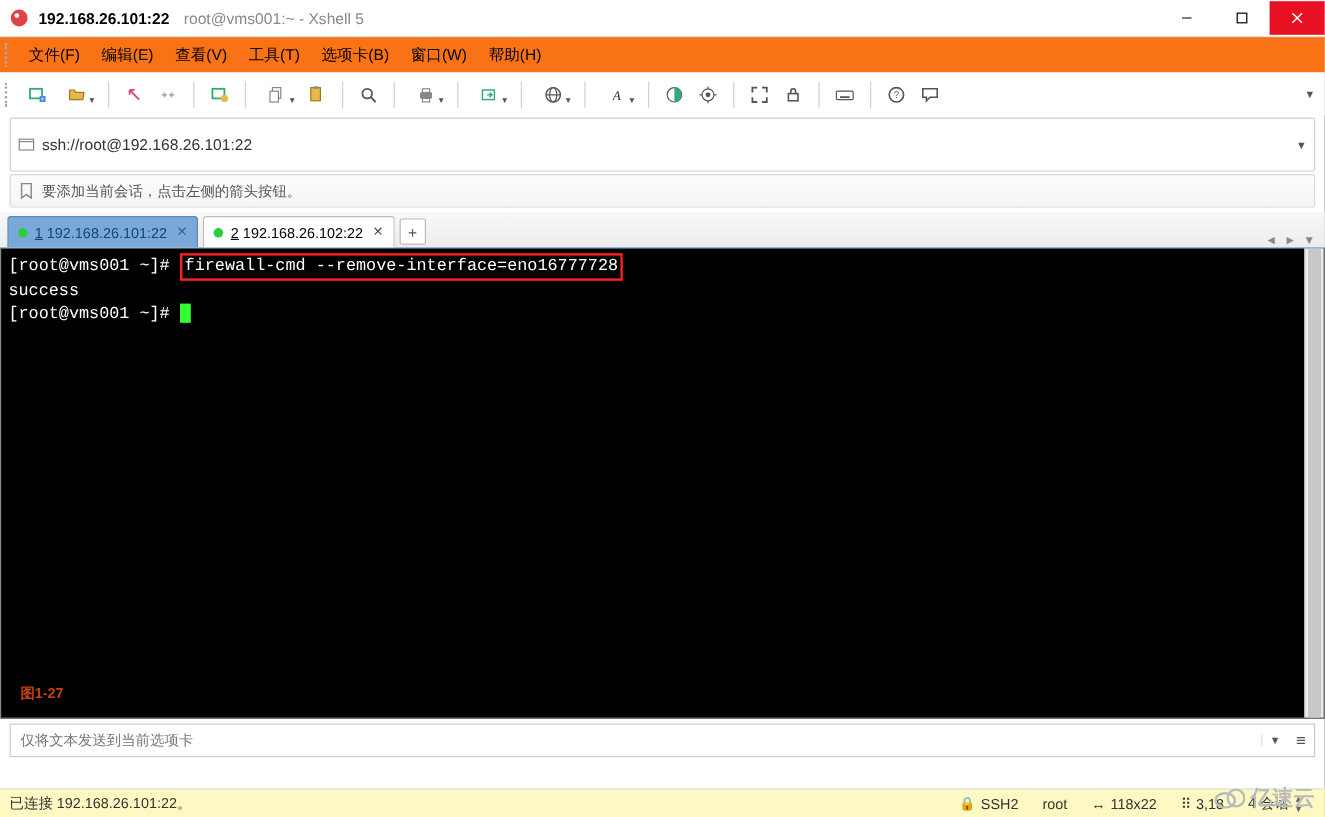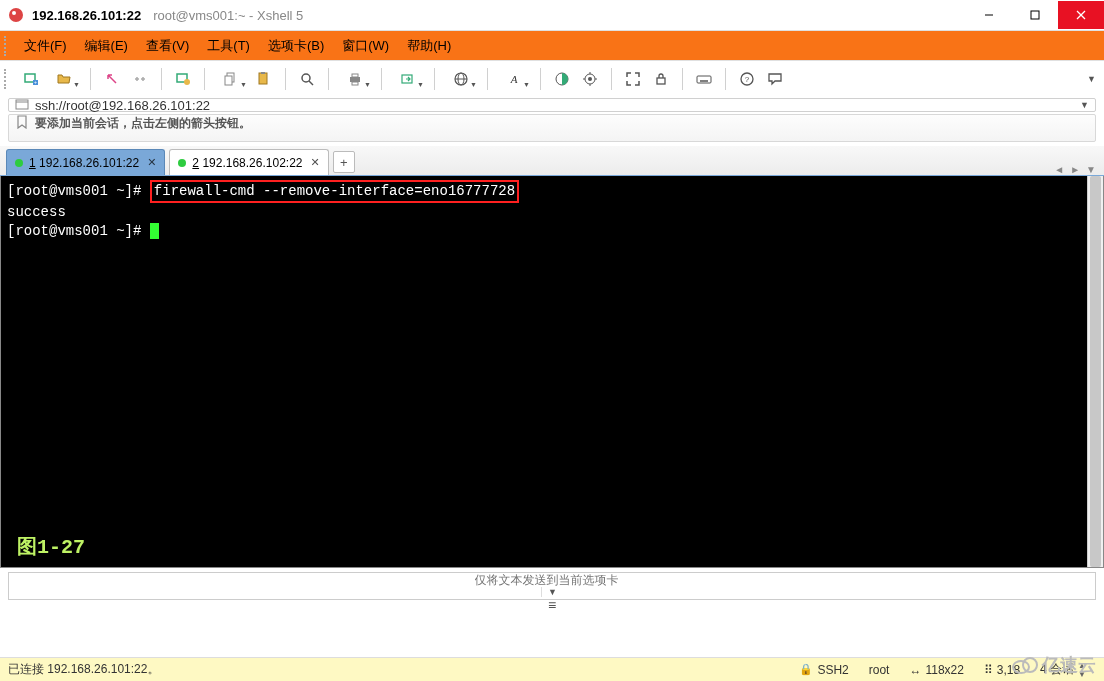--- a/index.html
+++ b/index.html
@@ -20,50 +20,50 @@
 
 .toolbar { height: 36px; background: #fff; border-top: 1px solid #e0e0e0; display: flex; align-items: center; padding-left: 4px; gap: 4px; }
 .toolbar .tb-group { display: flex; align-items: center; gap: 2px; }
 .toolbar .sep { width: 1px; height: 22px; background: #d0d0d0; margin: 0 4px; }
 .tb-btn { width: 26px; height: 26px; display: flex; align-items: center; justify-content: center; cursor: pointer; border-radius: 2px; position: relative; }
 .tb-btn.with-arrow { width: 36px; }
 .tb-btn .arrow { position: absolute; right: 2px; bottom: 4px; font-size: 7px; color: #555; }
 .tb-btn svg { width: 16px; height: 16px; }
 .tb-end { margin-left: auto; padding-right: 8px; color: #555; font-size: 9px; }
 
-.addressbar { height: 14px; background: #fff; border: 1px solid #d0d0d0; margin: 2px 8px; display: flex; align-items: center; padding: 0 6px; border-radius: 2px; }
+.addressbar { height: 45px; background: #fff; border: 1px solid #d0d0d0; margin: 2px 8px; display: flex; align-items: center; padding: 0 6px; border-radius: 2px; }
 .addressbar .addr-icon { width: 14px; height: 14px; margin-right: 6px; color:#666; }
 .addressbar .addr-text { color: #333; font-size: 13px; flex: 1; }
 .addressbar .addr-drop { color: #555; font-size: 9px; }
 
-.infobar { height: 28px; background: linear-gradient(#fdfdfd,#f4f4f4); border: 1px solid #d8d8d8; margin: 2px 8px 4px 8px; display: flex; align-items: flex-start; padding: 0 6px; font-size: 12px; color: #555; border-radius: 2px; font-weight: bold; }
+.infobar { height: 28px; background: linear-gradient(#fdfdfd,#f4f4f4); border: 1px solid #d8d8d8; margin: 2px 8px 4px 8px; display: flex; align-items: center; padding: 0 6px; font-size: 12px; color: #555; border-radius: 2px; }
 .infobar .info-icon { width: 14px; height: 14px; margin-right: 6px; }
 
 .tabstrip { height: 30px; background: linear-gradient(#f8f8f8,#ececec); display: flex; align-items: flex-end; padding-left: 6px; border-bottom: 1px solid #7aa8d8; }
 .tab { height: 26px; display: flex; align-items: center; padding: 0 8px; border: 1px solid #bcbcbc; border-bottom: none; background: #fff; margin-right: 4px; border-radius: 3px 3px 0 0; cursor: pointer; font-size: 12px; gap: 6px; }
-.tab.active { background: #7aa8d8; color: #000000; border-color: #5a88b8; }
+.tab.active { background: #7aa8d8; color: #0c4a6e; border-color: #5a88b8; }
 .tab .dot { width: 8px; height: 8px; border-radius: 50%; background: #2ecc40; }
 .tab .tab-num { text-decoration: underline; }
 .tab .tab-close { font-size: 11px; opacity: 0.7; margin-left: 2px; }
 .tab-add { width: 22px; height: 22px; border: 1px solid #bbb; background: #fff; display: flex; align-items: center; justify-content: center; border-radius: 2px; margin-bottom: 2px; cursor: pointer; font-size: 13px; color: #555; }
 .tabstrip-right { margin-left: auto; display: flex; align-items: center; gap: 6px; padding-right: 8px; color: #888; }
 .tabstrip-right .nav-arrow { font-size: 10px; cursor: pointer; }
 
 .terminal-wrap { position: relative; background: #000; height: 392px; border: 1px solid #888; border-top: none; margin: 0; display:flex; }
 .terminal { flex: 1; padding: 4px 6px; font-family: "Courier New", monospace; font-size: 14px; color: #fff; line-height: 19px; position: relative; }
 .term-line { white-space: pre; }
 .term-prompt { color: #fff; }
 .term-cmd-boxed { border: 2px solid #ff2020; padding: 0 2px; display: inline-block; }
 .term-annotation { position: absolute; left: 250px; top: 42px; color: #ff2020; font-family: "Microsoft YaHei", sans-serif; font-size: 15px; font-weight: bold; }
-.term-figlabel { position: absolute; left: 16px; bottom: 10px; color: #bef264; font-family: Liberation Mono, monospace; font-size: 20px; font-weight: bold; }
+.term-figlabel { position: absolute; left: 16px; bottom: 10px; color: #c2410c; font-family: Liberation Sans, sans-serif; font-size: 12px; font-weight: bold; }
 .cursor-block { display: inline-block; width: 9px; height: 16px; background: #33ff33; vertical-align: middle; }
 .term-scroll { width: 16px; background: #f0f0f0; border-left: 1px solid #ccc; position: relative; }
 .term-scroll .thumb { position: absolute; top: 0; left: 2px; right: 2px; height: 100%; background: #c8c8c8; border-radius: 2px; }
 
-.sendbar { height: 28px; border: 1px solid #ccc; background: #fff; margin: 4px 8px 0 8px; display: flex; align-items: center; flex-direction: column; }
+.sendbar { height: 28px; border: 1px solid #ccc; background: #fff; margin: 4px 8px 0 8px; display: flex; align-items: center; }
 .sendbar input { flex: 1; border: none; padding: 0 8px; font-size: 12px; color: #888; outline: none; background: transparent; }
 .sendbar .send-drop { width: 22px; text-align: center; color: #555; border-left: 1px solid #ddd; font-size: 9px; cursor: pointer; }
 .sendbar .send-menu { width: 22px; text-align: center; color: #555; font-size: 14px; cursor: pointer; }
 
 .statusbar { height: 24px; background: #fef9c3; border-top: 1px solid #ddd; display: flex; align-items: center; padding: 0 8px; font-size: 12px; color: #333; position: absolute; bottom: 0; left: 0; right: 0; margin-top: 24px; }
 .statusbar .spacer { flex: 1; }
 .statusbar .cell { padding: 0 10px; display: flex; align-items: center; gap: 4px; }
 .statusbar .lock { font-size: 11px; }
 .statusbar .drop { font-size: 8px; color: #666; }
 

